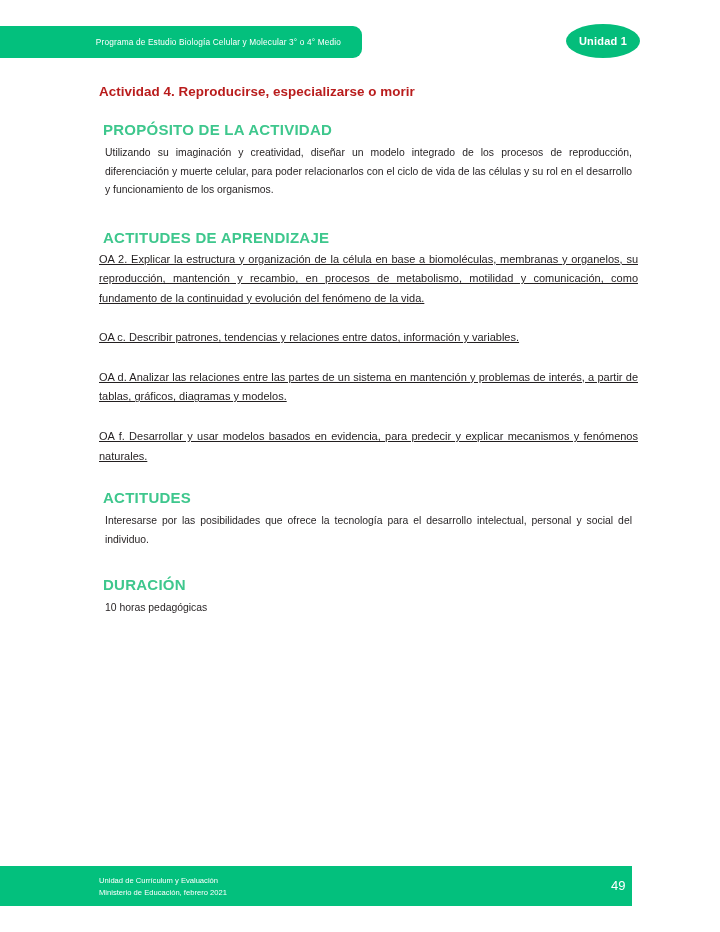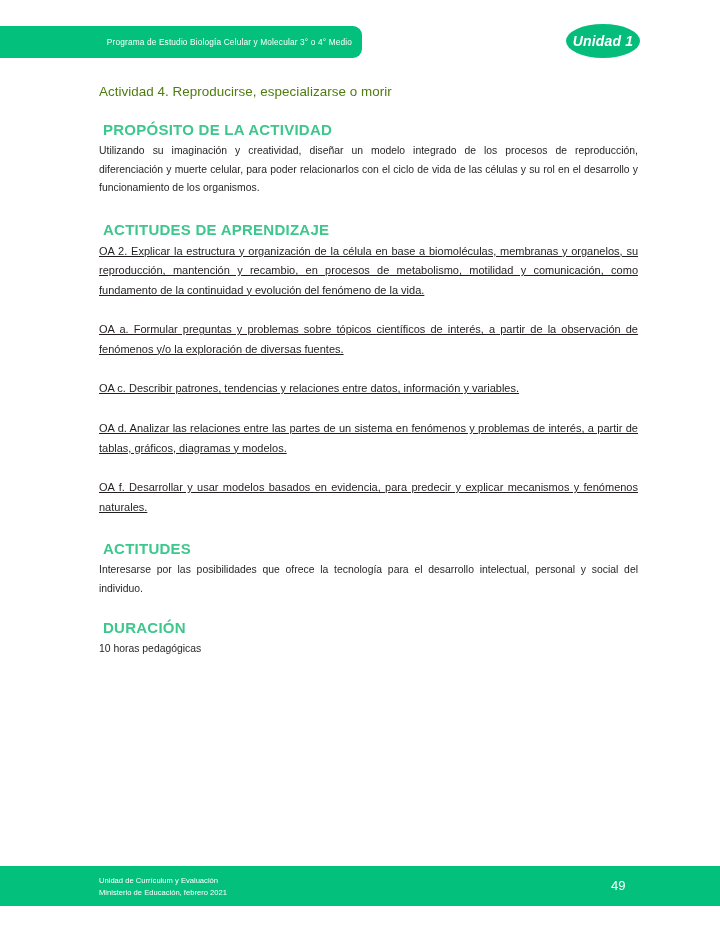--- a/index.html
+++ b/index.html
@@ -36,21 +36,21 @@
     top: 0;
     width: 362px;
     height: 32px;
     background: #03c07d;
     border-top-right-radius: 9px;
     border-bottom-right-radius: 9px;
     display: flex;
     align-items: center;
     justify-content: flex-end;
     box-sizing: border-box;
-    padding-right: 10px;
+    padding-right: 21px;
   }
   .header-bar-text {
     color: #ffffff;
     font-size: 8.3px;
     letter-spacing: 0.15px;
     white-space: nowrap;
   }
   .unit-badge {
     position: absolute;
     left: 566px;
@@ -58,56 +58,55 @@
     width: 74px;
     height: 34px;
     background: #04bd7b;
     border-radius: 50%;
     display: flex;
     align-items: center;
     justify-content: center;
   }
   .unit-badge-text {
     color: #ffffff;
-    font-size: 14px;
+    font-size: 11px;
     font-weight: bold;
     letter-spacing: 0.2px;
     white-space: nowrap;
-    font-style: italic;
   }
 
   
   .content {
     position: absolute;
     left: 99px;
     top: 84px;
     width: 539px;
   }
 
   .activity-title {
-    color: #4d7c0f;
+    color: #b91c1c;
     font-size: 13.4px;
-    font-weight: normal;
+    font-weight: bold;
     margin: 0 0 22px 0;
     letter-spacing: 0.05px;
   }
 
   .section-label {
     color: #3ec78d;
     font-size: 15px;
     font-weight: bold;
     letter-spacing: 0.25px;
     margin: 0 0 4px 4px;
   }
 
   .body-text {
     font-size: 10.4px;
     line-height: 1.78;
     color: #231f20;
-    margin: 0;
+    margin: 6px;
     text-align: justify;
   }
 
   .oa-para {
     font-size: 11px;
     line-height: 1.78;
     color: #231f20;
     margin: 0 0 20px 0;
     text-align: justify;
     text-decoration: underline;
@@ -118,21 +117,21 @@
 
   .gap-after-purpose { height: 23px; }
   .gap-after-oa { height: 23px; }
   .gap-after-actitudes { height: 21px; }
 
   
   .footer-bar {
     position: absolute;
     left: 0;
     top: 866px;
-    width: 720px;
+    width: 632px;
     height: 40px;
     background: #03c07d;
   }
   .footer-left {
     position: absolute;
     left: 99px;
     top: 9px;
     color: #ffffff;
     font-size: 7.6px;
     line-height: 1.52;
@@ -166,23 +165,22 @@
     <div>
       <div class="section-label">PROPÓSITO DE LA ACTIVIDAD</div>
       <p class="body-text">Utilizando su imaginación y creatividad, diseñar un modelo integrado de los procesos de reproducción, diferenciación y muerte celular, para poder relacionarlos con el ciclo de vida de las células y su rol en el desarrollo y funcionamiento de los organismos.</p>
     </div>
 
     <div class="gap-after-purpose"></div>
 
     <div>
       <div class="section-label">ACTITUDES DE APRENDIZAJE</div>
       <p class="oa-para">OA 2. Explicar la estructura y organización de la célula en base a biomoléculas, membranas y organelos, su reproducción, mantención y recambio, en procesos de metabolismo, motilidad y comunicación, como fundamento de la continuidad y evolución del fenómeno de la vida.</p>
-      <p class="oa-para">OA a. Formular preguntas y problemas sobre tópicos científicos de interés, a partir de la observación de fenómenos y/o la exploración de diversas fuentes.</p>
       <p class="oa-para">OA c. Describir patrones, tendencias y relaciones entre datos, información y variables.</p>
-      <p class="oa-para">OA d. Analizar las relaciones entre las partes de un sistema en fenómenos y problemas de interés, a partir de tablas, gráficos, diagramas y modelos.</p>
+      <p class="oa-para">OA d. Analizar las relaciones entre las partes de un sistema en mantención y problemas de interés, a partir de tablas, gráficos, diagramas y modelos.</p>
       <p class="oa-para">OA f. Desarrollar y usar modelos basados en evidencia, para predecir y explicar mecanismos y fenómenos naturales.</p>
     </div>
 
     <div class="gap-after-oa"></div>
 
     <div>
       <div class="section-label">ACTITUDES</div>
       <p class="body-text">Interesarse por las posibilidades que ofrece la tecnología para el desarrollo intelectual, personal y social del individuo.</p>
     </div>
 

